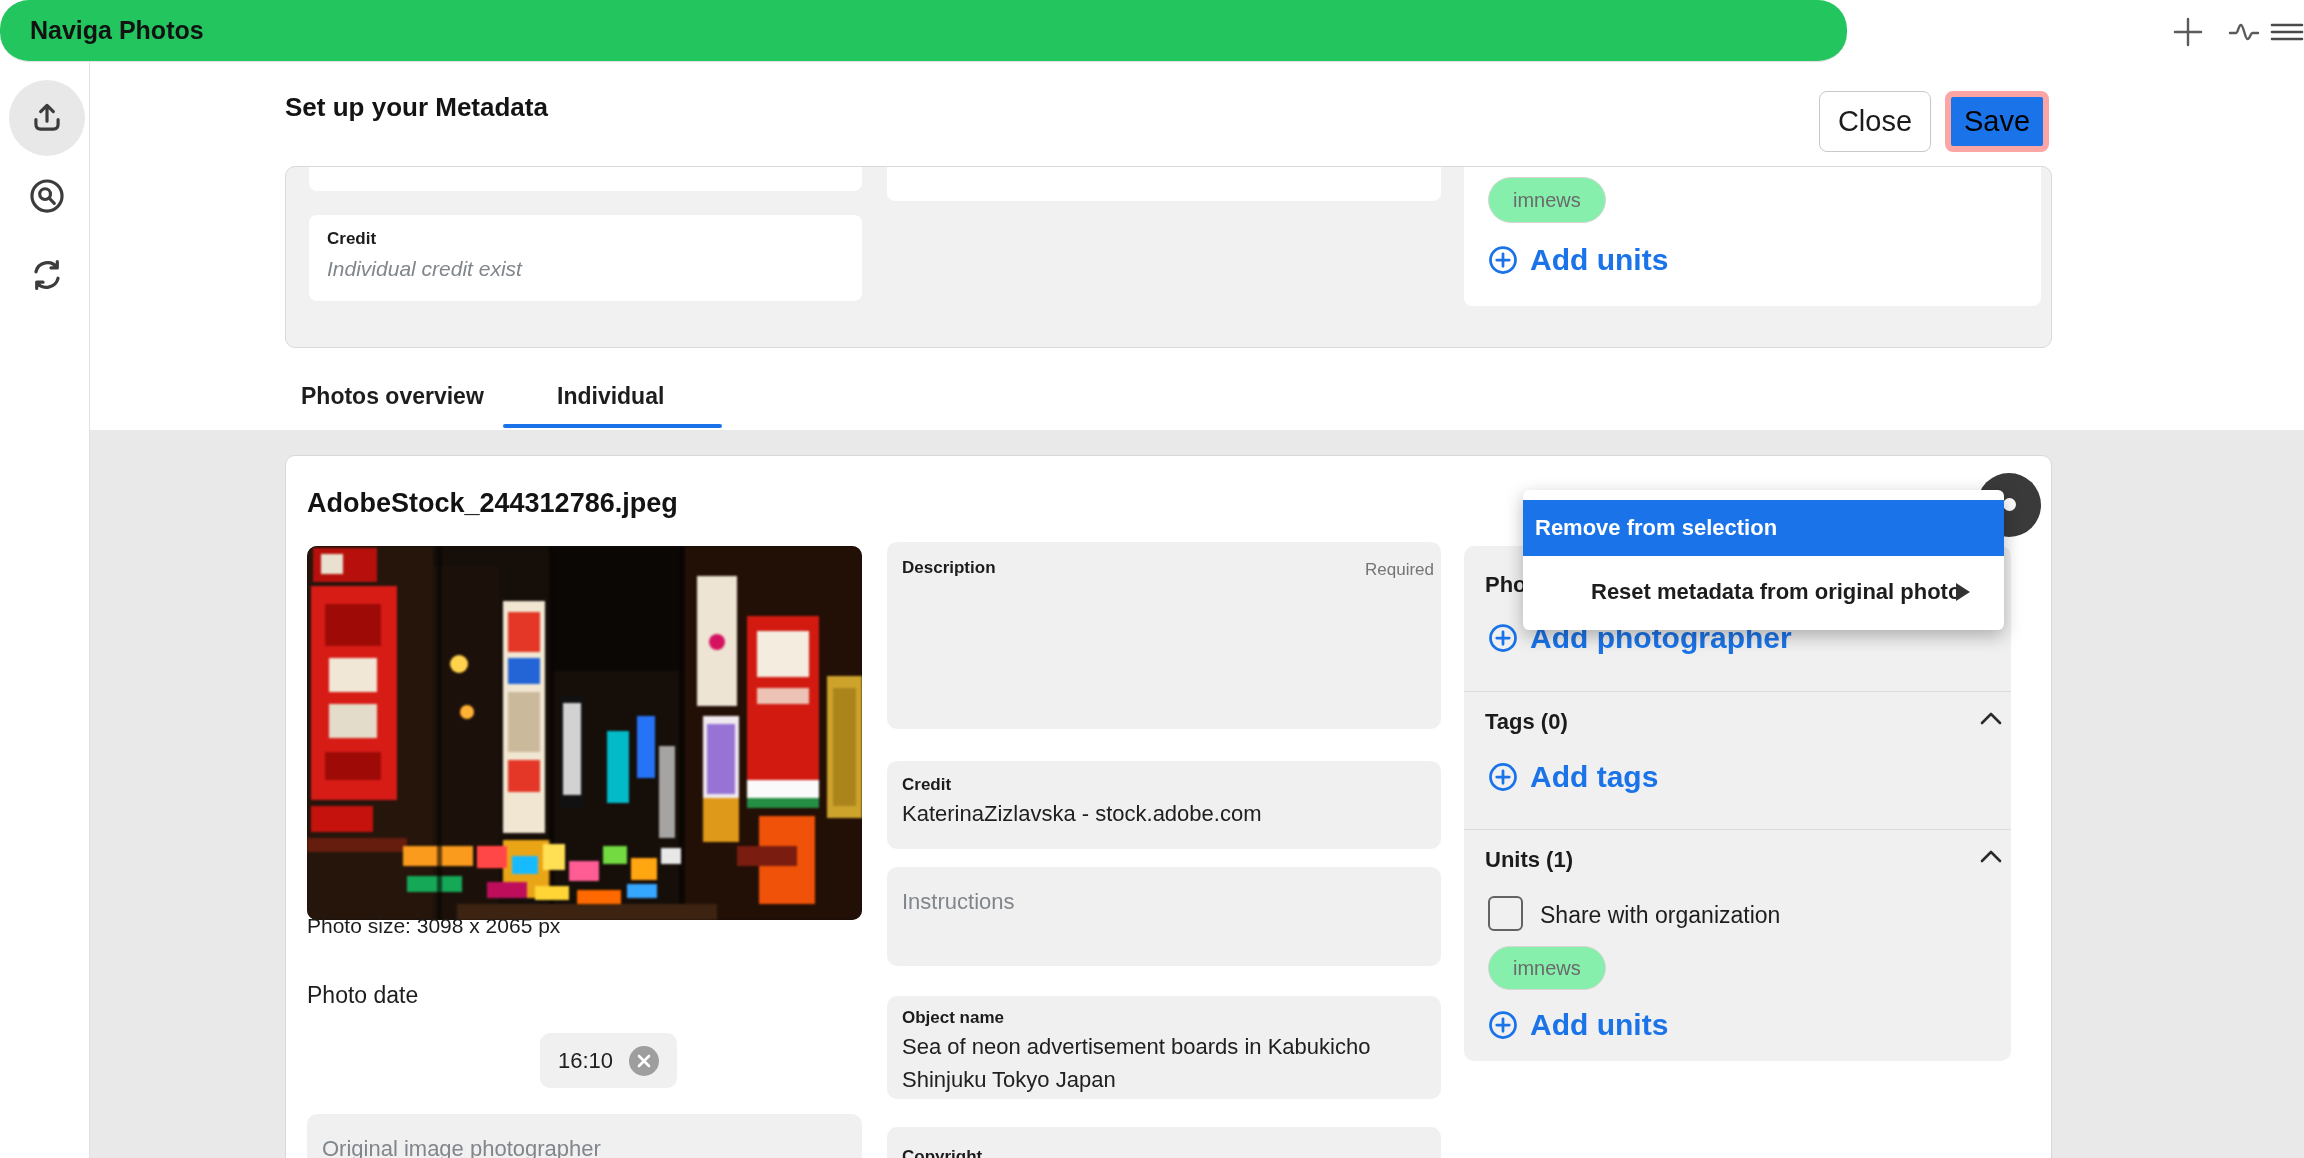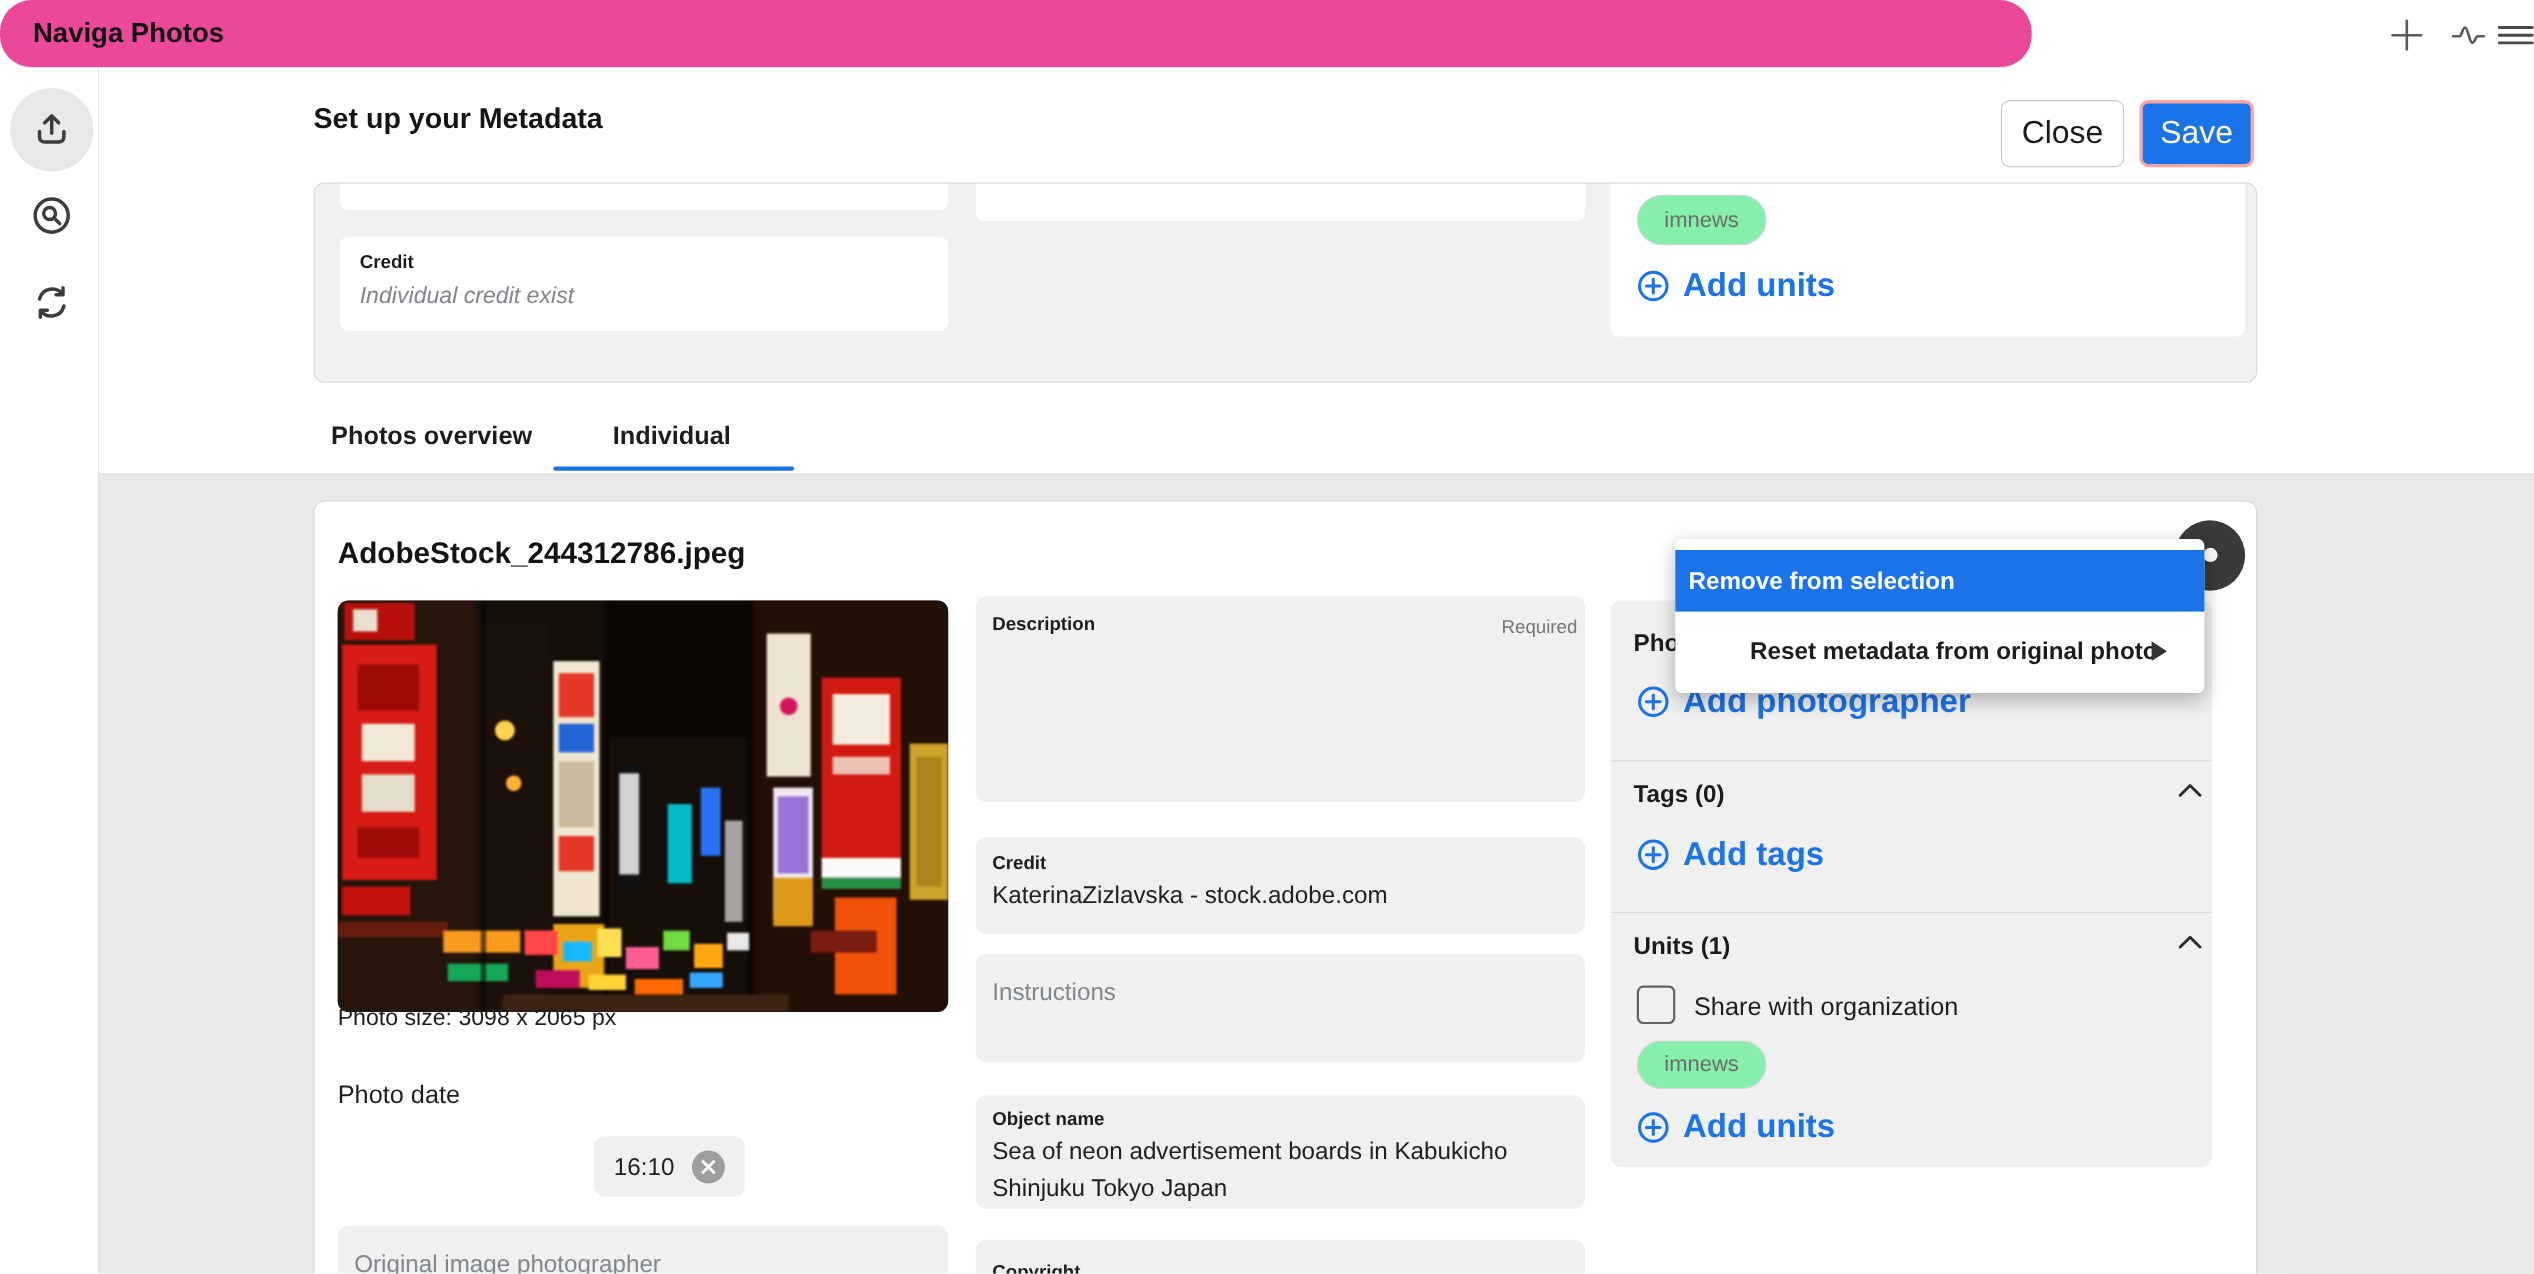--- a/index.html
+++ b/index.html
@@ -1,36 +1,36 @@
 <!DOCTYPE html>
 <html><head>
 <meta charset="utf-8">
 <style>
   html,body{margin:0;padding:0;background:#fff;}
   *{box-sizing:border-box;font-family:"Liberation Sans",sans-serif;}
   #app{position:relative;width:2304px;height:1158px;background:#fff;overflow:hidden;color:#1d1d1f;}
 
   
-  .topbar{position:absolute;left:0;top:0;width:1847px;height:62px;background:#ec4899;border-bottom:1px solid #e4e4e4;z-index:30;border-radius:29px;}
+  .topbar{position:absolute;left:0;top:0;width:1847px;height:62px;background:#22c55e;border-bottom:1px solid #e4e4e4;z-index:30;border-radius:29px;}
   .app-title{position:absolute;left:30px;top:16px;font-size:25px;font-weight:700;color:#121212;}
   .tb-icon{position:absolute;top:14px;width:36px;height:36px;color:#5a5a5a;}
   .tb-icon svg{width:100%;height:100%;}
 
   
   .sidebar{position:absolute;left:0;top:62px;width:90px;height:1096px;background:#fff;border-right:1px solid #e2e2e2;z-index:25;}
   .side-btn{position:absolute;left:9px;width:76px;height:76px;border-radius:50%;display:flex;align-items:center;justify-content:center;}
   .side-btn.active{background:#e8e8e8;}
   .side-btn svg{width:38px;height:38px;stroke:#3c3c3c;fill:none;stroke-width:2;stroke-linecap:round;stroke-linejoin:round;}
 
   
   .page-header{position:absolute;left:90px;top:62px;width:2214px;height:98px;background:#fff;z-index:20;}
   .page-title{position:absolute;left:195px;top:30px;font-size:26px;font-weight:700;color:#141414;}
   .btn{position:absolute;height:61px;border-radius:8px;font-size:29px;display:flex;align-items:center;justify-content:center;cursor:pointer;}
   .btn-close{left:1729px;top:29px;width:112px;background:#fff;border:1px solid #c9c9c9;color:#1b1b1b;}
-  .btn-save{left:1855px;top:29px;width:104px;background:#1a73e8;border:3px solid #fca5a5;color:#fef9c3;}
+  .btn-save{left:1855px;top:29px;width:104px;background:#1a73e8;border:6px solid #fca5a5;color:#000000;}
 
   
   .upper-white{position:absolute;left:90px;top:160px;width:2214px;height:270px;background:#fff;}
 
   
   .overview-card{position:absolute;left:285px;top:166px;width:1767px;height:182px;background:#f1f1f1;border:1px solid #d9d9d9;border-radius:10px;overflow:hidden;}
   .white-field{position:absolute;background:#fff;border-radius:8px;}
   .fld-label{font-size:17px;font-weight:700;color:#1c1c1c;}
   .fld-placeholder{font-size:21px;color:#80868b;}
   .italic{font-style:italic;}

